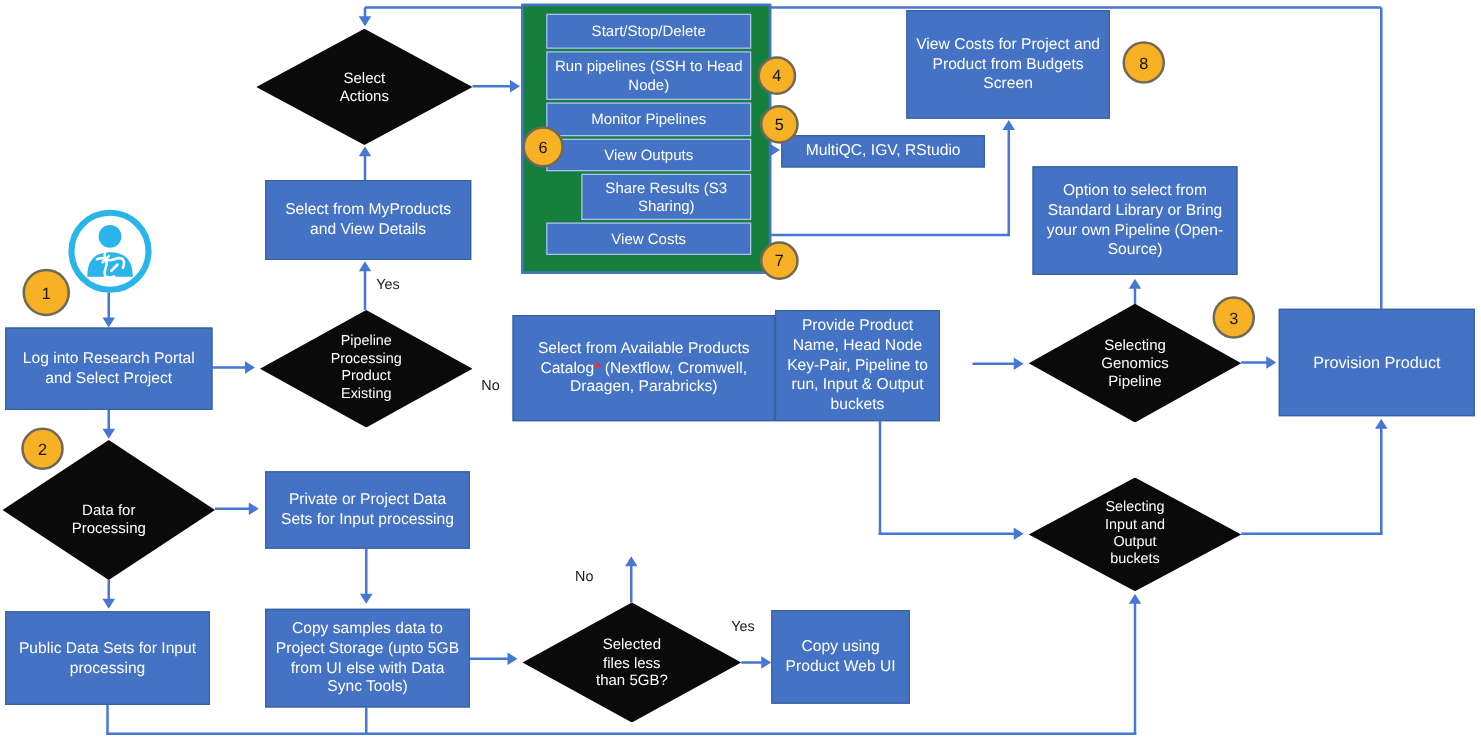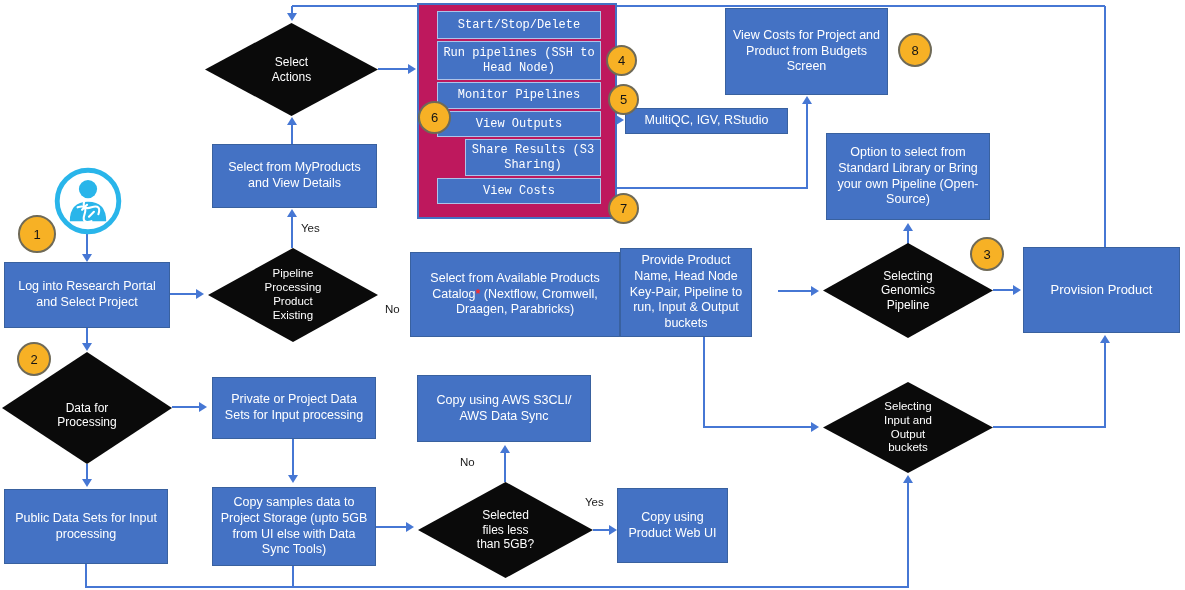--- a/index.html
+++ b/index.html
@@ -14,22 +14,22 @@
     box-sizing:border-box; z-index:2;
   }
   .diamond {
     position:absolute; background:#0a0a0a;
     clip-path:polygon(50% 0,100% 50%,50% 100%,0 50%);
     color:#ffffff; display:flex; align-items:center; justify-content:center;
     text-align:center; font-size:12px; line-height:1.2; z-index:3;
   }
   .diamond .dtxt { display:block; }
   .panel {
-    position:absolute; background:#be185d; border:2px solid #4472C4;
-    box-sizing:border-box; z-index:2;font-family:Liberation Mono, monospace;
+    position:absolute; background:#15803d; border:2px solid #4472C4;
+    box-sizing:border-box; z-index:2;
   }
   .menu-col { position:absolute; left:18px; top:6px; width:164px; display:flex; flex-direction:column; gap:2px; }
   .menu-item {
     background:#4472C4; border:1px solid #aec3e8; color:#ffffff;
     display:flex; align-items:center; justify-content:center; text-align:center;
     font-size:12px; line-height:1.2; box-sizing:border-box; padding:1px 4px;
   }
   .marker {
     position:absolute; background:#F7B125; border:2px solid #6f6a57;
     border-radius:50%; display:flex; align-items:center; justify-content:center;
@@ -164,23 +164,20 @@
     </div>
   <div class="box" style="left:212px;top:377px;width:164px;height:62px;">
       <span>Private or Project Data Sets for Input processing</span>
     </div>
   <div class="box" style="left:4px;top:489px;width:164px;height:75px;">
       <span>Public Data Sets for Input processing</span>
     </div>
   <div class="box" style="left:212px;top:487px;width:164px;height:79px;">
       <span>Copy samples data to Project Storage (upto 5GB from UI else with Data Sync Tools)</span>
     </div>
-  <div class="box" style="left:417px;top:375px;width:174px;height:67px;">
-      <span>Copy using AWS S3CLI/ AWS Data Sync</span>
-    </div>
   <div class="box" style="left:617px;top:488px;width:111px;height:75px;">
       <span>Copy using Product Web UI</span>
     </div>
 
   <div class="panel" style="left:417px;top:3px;width:200px;height:216px;">
     <div class="menu-col">
       <div class="menu-item" style="height:28px;">
           <span>Start/Stop/Delete</span>
         </div>
       <div class="menu-item" style="height:39px;">

